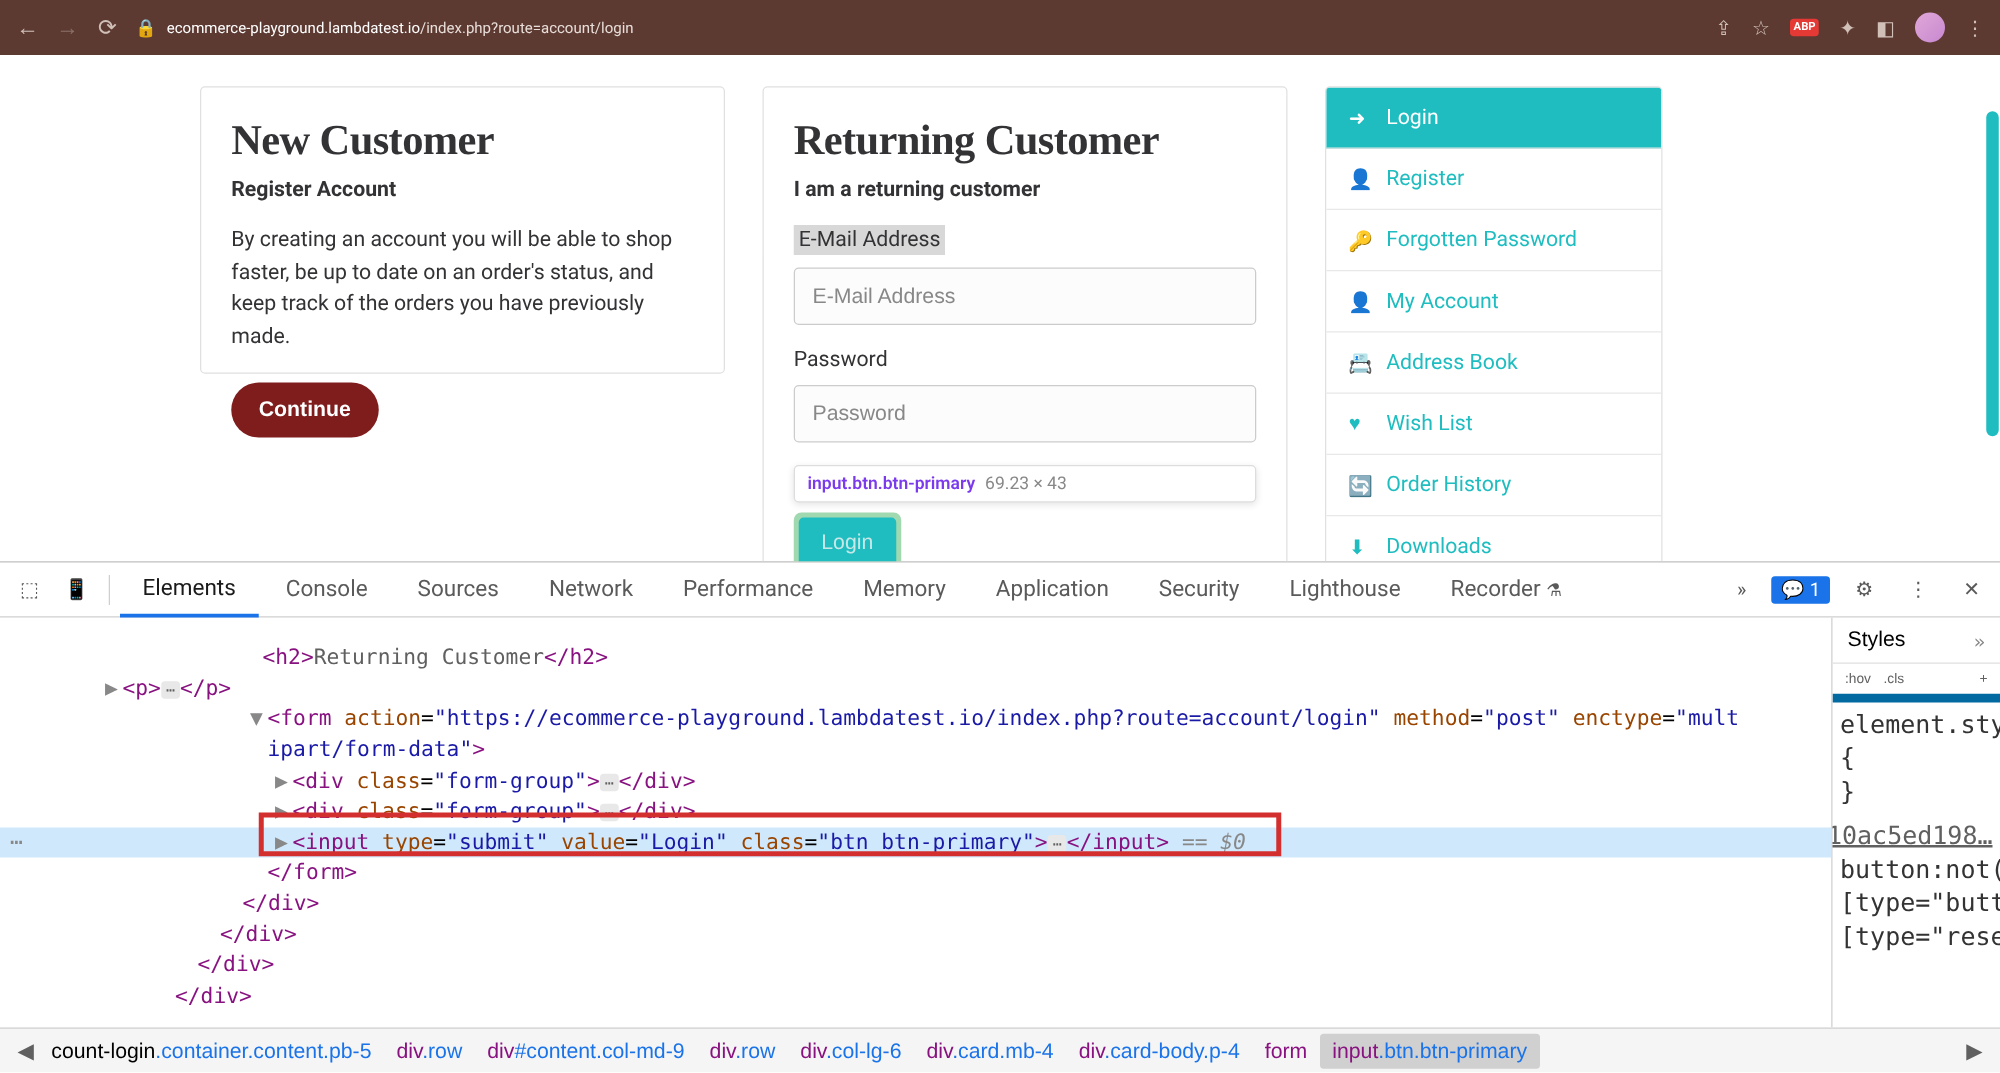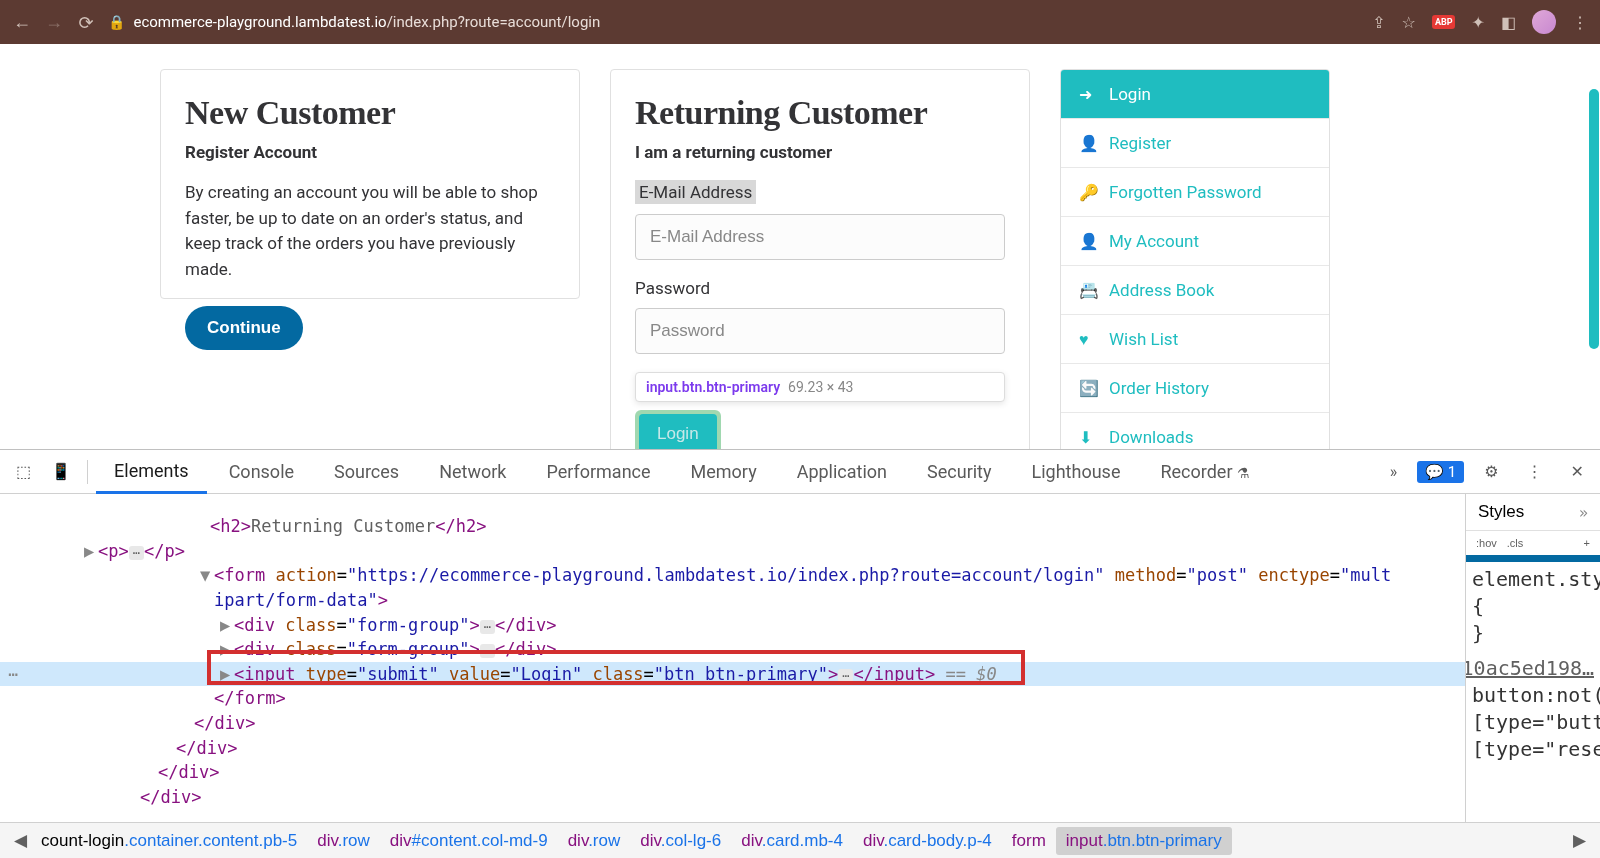--- a/index.html
+++ b/index.html
@@ -4,41 +4,41 @@
 <style>
 * { margin: 0; padding: 0; box-sizing: border-box; }
 body { font-family: -apple-system, BlinkMacSystemFont, "Segoe UI", Roboto, sans-serif; background: #fff; width: 1600px; height: 858px; overflow: hidden; }
 
 
 .browser-chrome { background: #5c3a32; height: 44px; display: flex; align-items: center; padding: 0 12px; gap: 12px; }
 .nav-btn { color: #d0c0b8; font-size: 18px; cursor: pointer; width: 20px; text-align: center; }
 .nav-btn.disabled { opacity: 0.4; }
 .url-bar { flex: 1; display: flex; align-items: center; background: #5c3a32; }
 .lock-icon { color: #c0b0a8; margin-right: 8px; font-size: 14px; }
-.url-text { color: #e8ddd8; font-size: 15px; }
+.url-text { color: #e8ddd8; font-size: 12px; }
 .url-domain { color: #fff; }
 .chrome-right { display: flex; align-items: center; gap: 16px; }
 .chrome-icon { color: #d0c0b8; font-size: 16px; }
 .abp-badge { background: #e53935; color: #fff; font-size: 9px; font-weight: bold; padding: 2px 3px; border-radius: 3px; }
 .avatar { width: 24px; height: 24px; border-radius: 50%; background: linear-gradient(135deg, #e0a8d8, #c888d0); }
 
 
 .page-area { height: 405px; overflow: hidden; position: relative; }
 .page-content { display: flex; gap: 30px; padding: 25px 160px 0; }
 .scroll-indicator { position: absolute; right: 1px; top: 45px; width: 10px; height: 260px; background: #1fbdc0; border-radius: 5px; }
 
 .card { border: 1px solid #e0e0e0; border-radius: 4px; padding: 24px; }
 .card.new-customer { width: 420px; height: 230px; }
 .card.returning { width: 420px; }
 
 .card h2 { font-size: 34px; font-weight: 700; color: #333336; margin-bottom: 10px; font-family: Georgia, serif; letter-spacing: -0.5px; }
 .card .subtitle { font-size: 17px; font-weight: 700; color: #333336; margin-bottom: 18px; }
 .card p { font-size: 17px; color: #333336; line-height: 1.5; margin-bottom: 24px; }
 
-.btn-primary { background: #0369a1; color: #fff; border: none; padding: 12px 22px; border-radius: 22px; font-size: 17px; font-weight: 600; cursor: pointer; }
+.btn-primary { background: #7f1d1d; color: #fff; border: none; padding: 12px 22px; border-radius: 22px; font-size: 17px; font-weight: 600; cursor: pointer; }
 
 .form-label { font-size: 17px; color: #333336; margin-bottom: 10px; display: block; }
 .form-label.highlighted { background: #d8d8d8; padding: 2px 4px; display: inline-block; }
 .form-input { width: 100%; padding: 12px 14px; border: 1px solid #ccc; border-radius: 4px; font-size: 17px; margin-bottom: 18px; background: #fcfcfc; }
 .form-input::placeholder { color: #888; }
 
 .inspect-tooltip { position: absolute; background: #fff; border: 1px solid #ddd; border-radius: 4px; padding: 6px 10px; font-size: 14px; box-shadow: 0 2px 6px rgba(0,0,0,0.1); display: flex; align-items: center; gap: 8px; }
 .tooltip-selector { color: #7c3aed; font-weight: 600; }
 .tooltip-dims { color: #888; }
 

